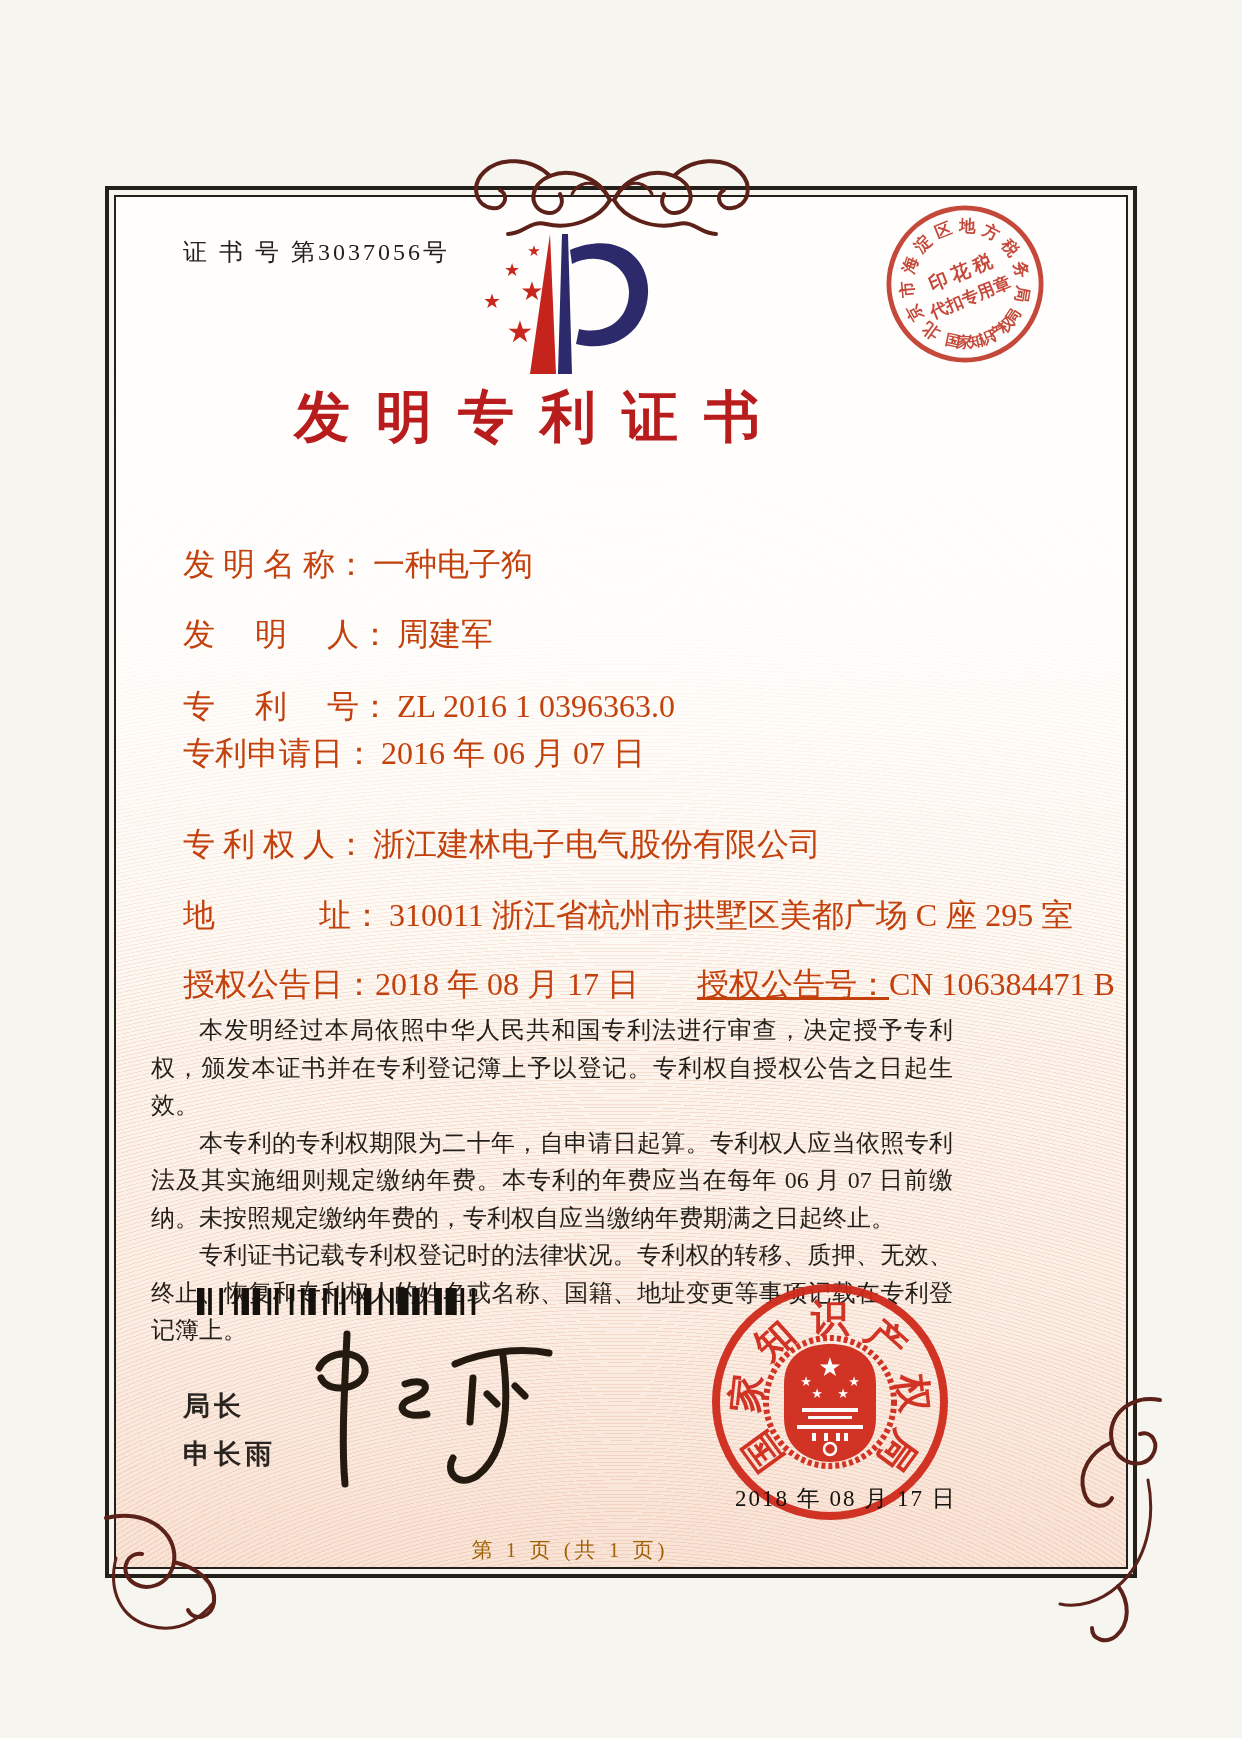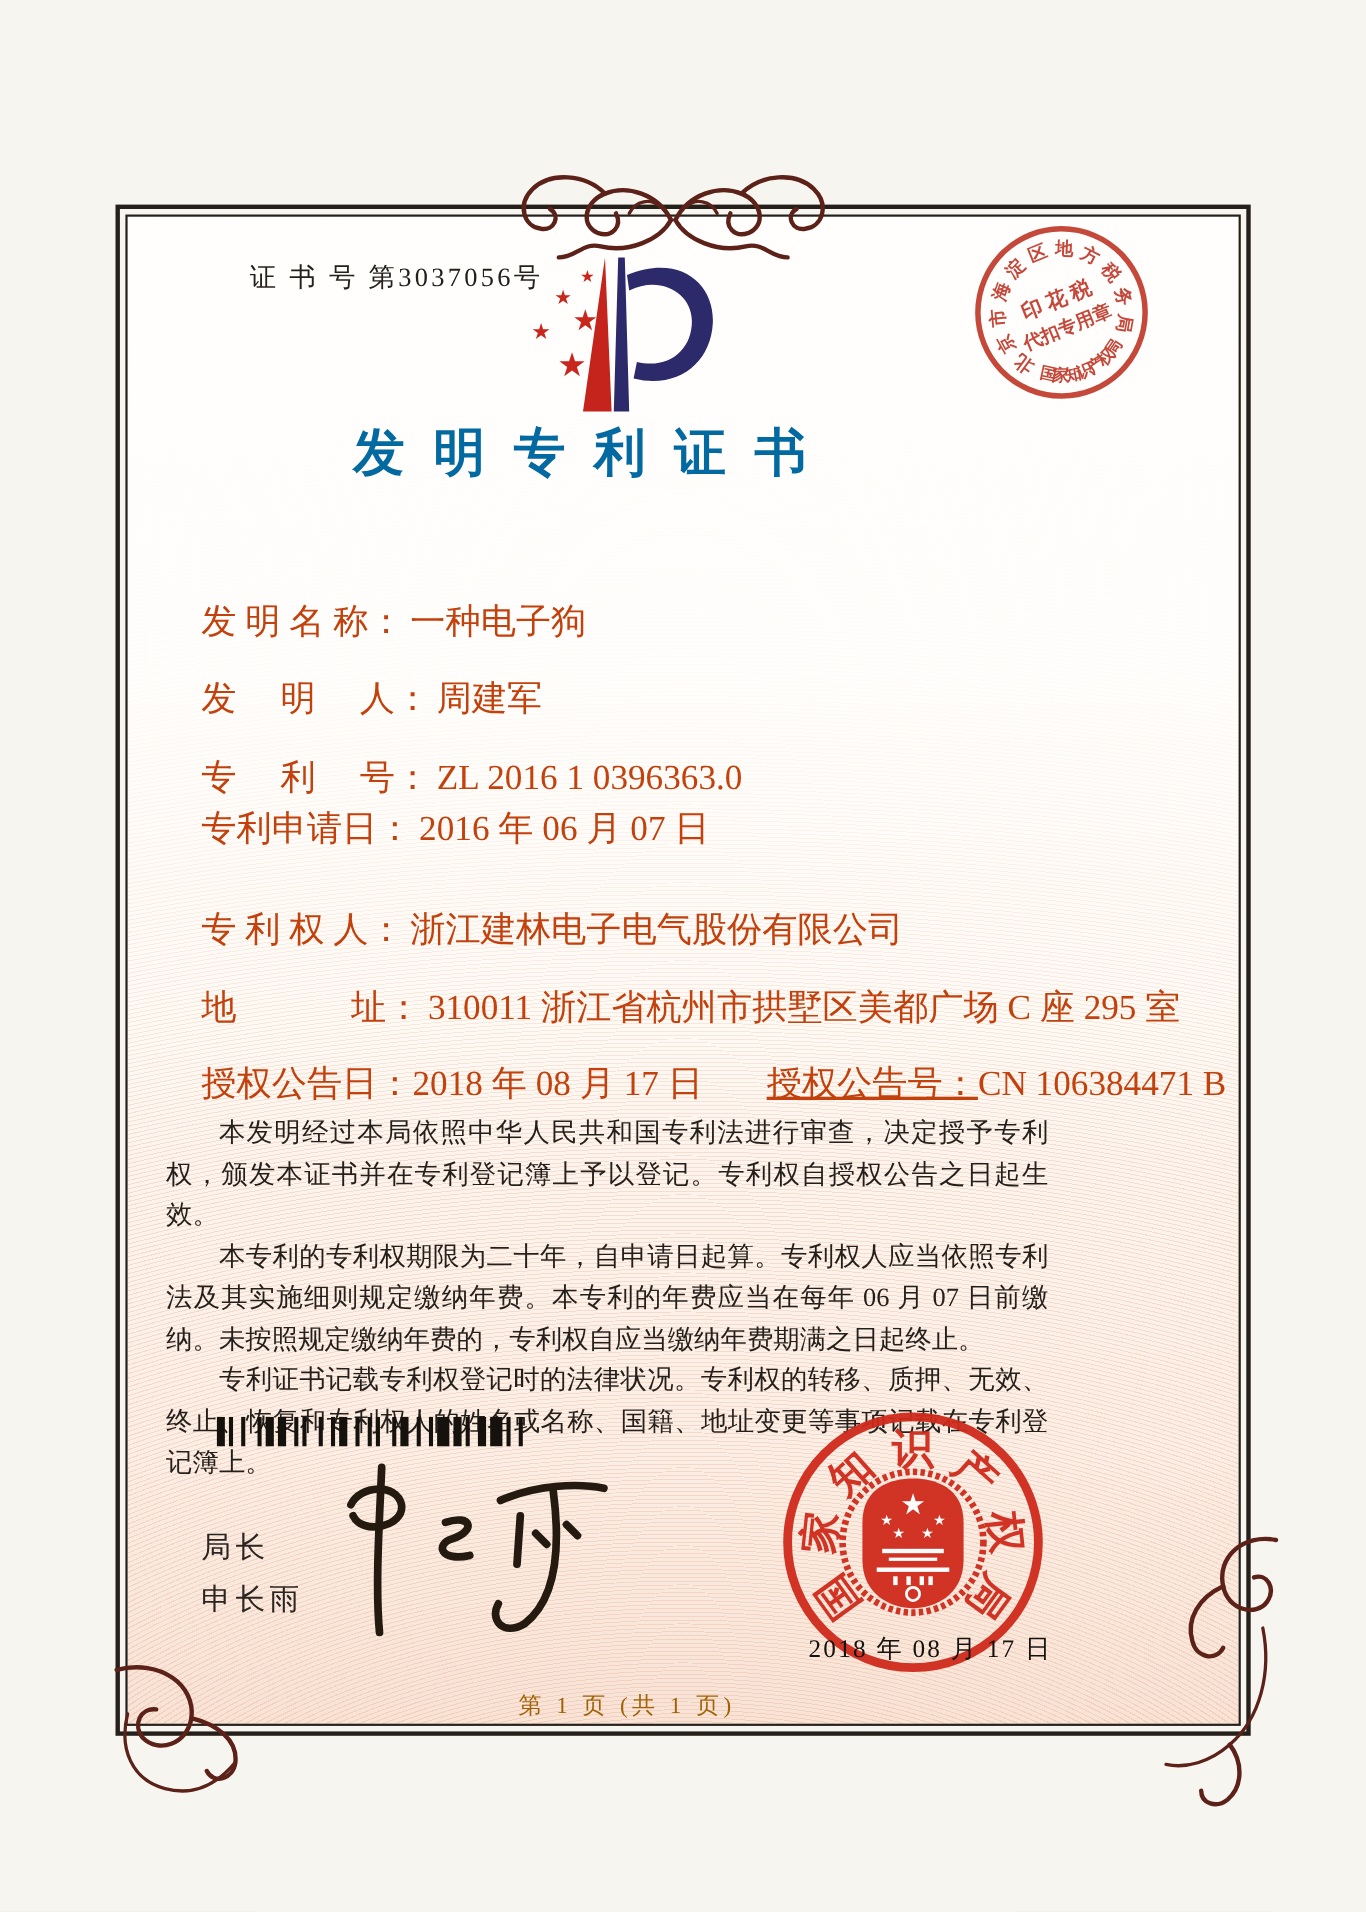--- a/index.html
+++ b/index.html
@@ -6,31 +6,31 @@
   .page{position:relative;width:1242px;height:1738px;margin:0 auto;background:#f7f5f0;
         font-family:"Liberation Serif","DejaVu Serif",serif;color:#1d1a17;overflow:hidden;}
   .abs{position:absolute;}
   
   .frame{position:absolute;left:105px;top:186px;width:1024px;height:1384px;border:4px solid #26201b;}
   .frame-inner{position:absolute;left:5px;top:5px;right:5px;bottom:5px;border:2px solid #26201b;
     background:
       linear-gradient(180deg,#fffefc 0%,rgba(255,254,252,.92) 30%,rgba(255,254,252,0) 62%),
       repeating-radial-gradient(1100px 650px at 50% 118%, rgba(224,138,106,.22) 0 1.5px, rgba(255,255,255,0) 1.5px 6px),
       linear-gradient(180deg,#fffdf9 0%,#fdf7f0 55%,#fbeee4 82%,#f8e3d5 100%);}
-  .cert-no{left:183px;top:236px;font-size:24px;letter-spacing:3px;color:#24201c;margin-left:44px;}
-  .title{left:200px;top:380px;width:680px;text-align:center;font-size:47px;font-weight:700;
-         letter-spacing:26px;color:#0369a1;}
+  .cert-no{left:183px;top:236px;font-size:24px;letter-spacing:3px;color:#24201c;}
+  .title{left:200px;top:380px;width:680px;text-align:center;font-size:56px;font-weight:700;
+         letter-spacing:26px;color:#b91c1c;}
   .row{left:183px;font-size:32px;white-space:nowrap;color:#c2410c;}
   .flabel{display:inline-block;min-width:158px;}
   .fvalue{display:inline-block;margin-left:6px;}
   .grant2{margin-left:58px;text-decoration:underline;}
   .body-text{left:151px;top:1012px;width:802px;font-size:24px;line-height:37.5px;
              text-align:justify;color:#241f1a;}
   .body-text p{margin:0;text-indent:2em;}
-  .director{left:183px;font-size:27px;font-weight:400;color:#2a2521;letter-spacing:4px;}
+  .director{left:183px;font-size:27px;font-weight:700;color:#2a2521;letter-spacing:4px;}
   .seal-date{left:735px;top:1483px;font-size:23px;letter-spacing:2px;color:#15120e;z-index:6;}
   .footer{left:400px;top:1536px;width:340px;text-align:center;font-size:21px;letter-spacing:4px;color:#a16207;}
   svg text{font-family:"Liberation Serif","DejaVu Serif",serif;}
 </style>
 </head>
 <body>
 
 <div class="page">
 
   <div class="frame">

